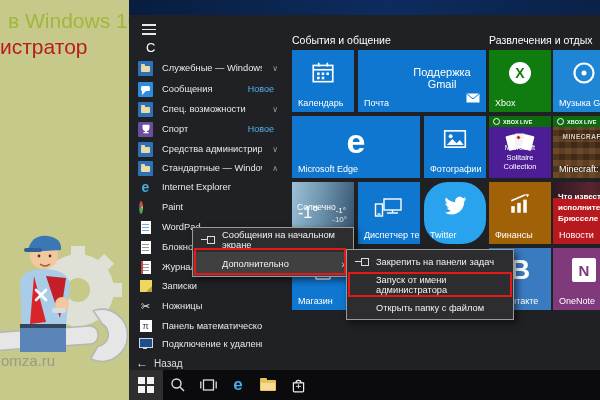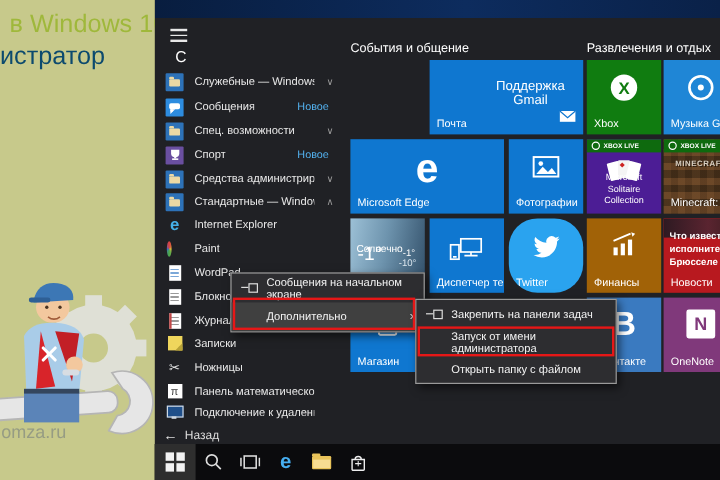--- a/index.html
+++ b/index.html
@@ -2,21 +2,21 @@
 <html><head>
 <meta charset="utf-8">
 <style>
   html,body{margin:0;padding:0;background:#000;}
   .screen{position:relative;width:600px;height:400px;overflow:hidden;
     font-family:"Liberation Sans",sans-serif;background:#1f2023;}
 
   
   .side-banner{position:absolute;left:0;top:0;width:129px;height:400px;background:#c7c98b;z-index:5;overflow:hidden;}
   .banner-title{position:absolute;left:8px;top:8px;color:#9fb83b;font-size:21px;line-height:1.25;white-space:nowrap;}
-  .banner-title .line2{margin-left:-8px;color:#0c4a6e;}
+  .banner-title .line2{margin-left:-8px;color:#b91c1c;}
   .watermark{position:absolute;left:1px;top:352px;color:rgba(125,132,128,.65);font-size:15px;z-index:8;}
   .mascot{position:absolute;left:0;top:228px;z-index:6;}
 
   
   .desktop-strip{position:absolute;left:129px;top:0;width:471px;height:15px;
     background:linear-gradient(90deg,#081d3f,#0d2c5e 55%,#0a2148);}
 
   
   .start-menu{position:absolute;left:129px;top:15px;width:471px;height:355px;background:#202125;z-index:1;}
   .hamburger{position:absolute;left:13px;top:9px;width:14px;height:11px;display:flex;flex-direction:column;justify-content:space-between;cursor:pointer;}
@@ -268,20 +268,38 @@
     </div>
 
     <div class="back-row">
       <span class="arr">←</span>
       <span>Назад</span>
     </div>
 
     <div class="group-title" style="left:163px;top:19px">События и общение</div>
     <div class="group-title" style="left:360px;top:19px">Развлечения и отдых</div>
 
+    <div class="tile t-blue" style="left:163px;top:35px">
+      <div class="cicon">
+        <svg width="26" height="26" viewBox="0 0 24 24" fill="none" stroke="#fff" stroke-width="1.5">
+          <rect x="3" y="5" width="18" height="15"></rect>
+            <line x1="3" y1="9" x2="21" y2="9"></line>
+          <line x1="8" y1="2.5" x2="8" y2="6"></line>
+            <line x1="16" y1="2.5" x2="16" y2="6"></line>
+          <g stroke="none" fill="#fff">
+              <rect x="6.5" y="11.5" width="2.4" height="2.4"></rect>
+              <rect x="10.8" y="11.5" width="2.4" height="2.4"></rect>
+              <rect x="15.1" y="11.5" width="2.4" height="2.4"></rect>
+              <rect x="6.5" y="15.4" width="2.4" height="2.4"></rect>
+              <rect x="10.8" y="15.4" width="2.4" height="2.4"></rect>
+            </g>
+        </svg>
+      </div>
+      <span class="lbl">Календарь</span>
+    </div>
 
     <div class="tile t-blue wide t-mail" style="left:229px;top:35px">
       <div class="headline">Поддержка Gmail</div>
       <span class="lbl">Почта</span>
       <span class="mailico">
         <svg width="14" height="10" viewBox="0 0 14 10">
             <rect x="0.5" y="0.5" width="13" height="9" fill="#fff"></rect>
             <path d="M0.5 0.5 l6.5 5.5 6.5 -5.5" stroke="#0f77d0" fill="none"></path>
           </svg>
       </span>

